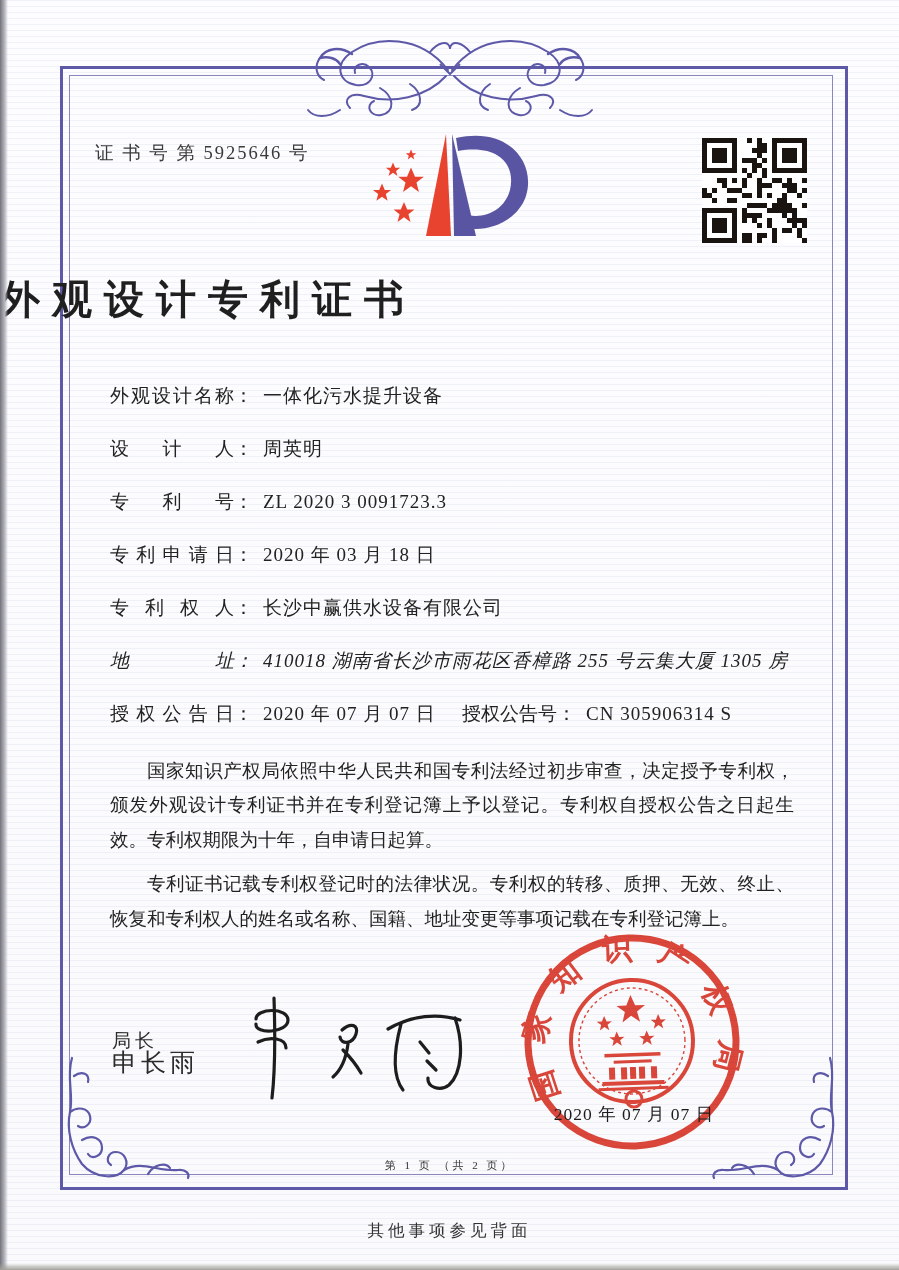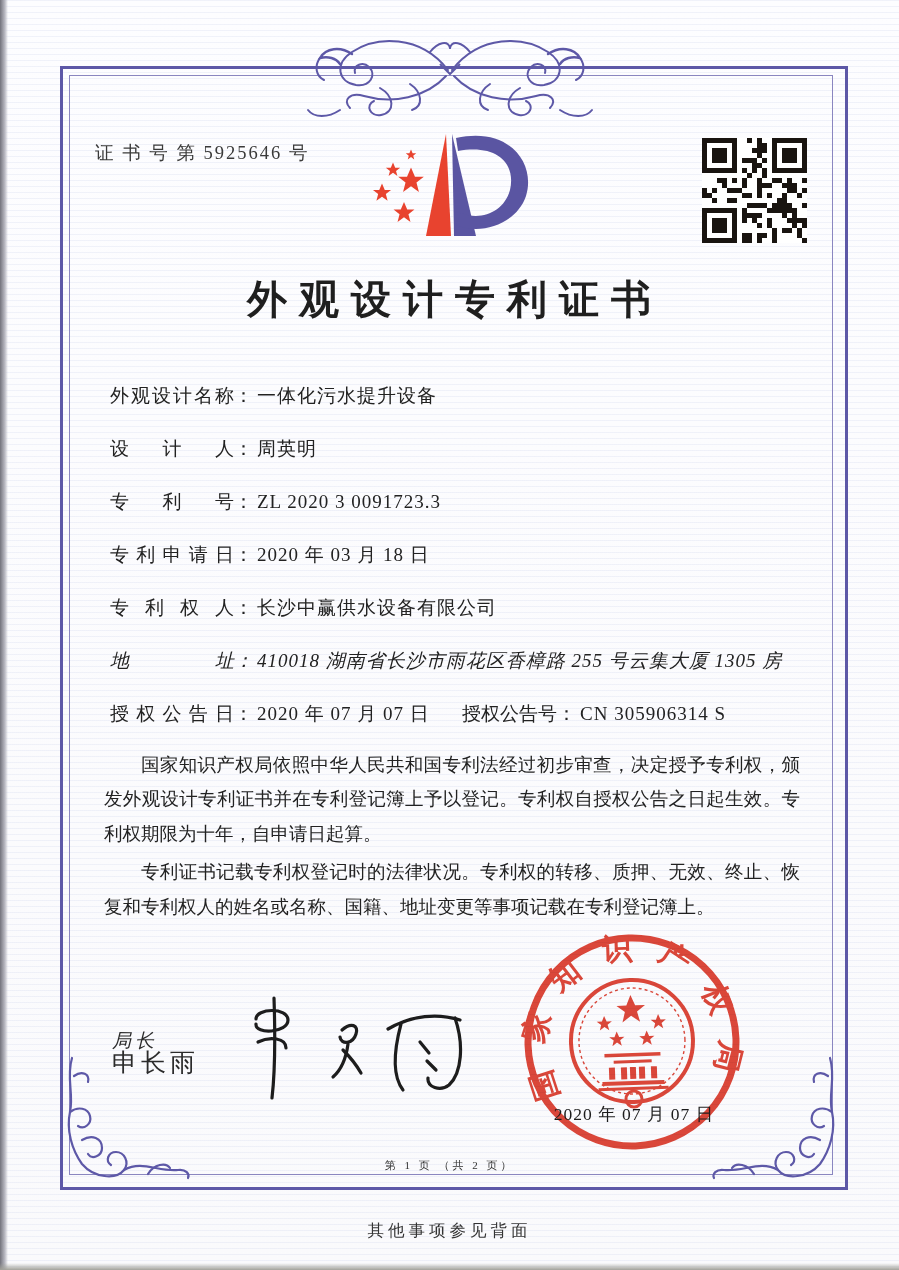--- a/index.html
+++ b/index.html
@@ -21,30 +21,30 @@
   .scan-bottom{position:absolute;left:0;bottom:0;width:100%;height:7px;
     background:linear-gradient(0deg,#a3a39b,rgba(255,255,255,0));}
   .border-outer{position:absolute;left:60px;top:66px;width:782px;height:1118px;
     border:3px solid #5d58a7;}
   .border-inner{position:absolute;left:69px;top:75px;width:762px;height:1098px;
     border:1px solid #8a86c0;}
   .ornament{position:absolute;pointer-events:none;}
   .cert-no{position:absolute;left:95px;top:140px;font-size:18.5px;letter-spacing:2px;color:#3a3a3a;}
   .logo{position:absolute;left:350px;top:124px;}
   .qr{position:absolute;left:702px;top:138px;}
-  .title{position:absolute;left:0;right:0;top:272px;text-align:center;
-    font-size:40px;font-weight:bold;letter-spacing:12px;color:#1f1f1f;margin-left:11px;}
+  .title{position:absolute;left:0;right:0;top:272px;
+    font-size:40px;font-weight:bold;letter-spacing:12px;color:#1f1f1f;}
   .frow{position:absolute;left:110px;font-size:19px;white-space:nowrap;color:#222;}
   .flabel{display:inline-block;width:124px;text-align:justify;text-align-last:justify;}
-  .fvalue{margin-left:4px;letter-spacing:1px;}
+  .fvalue{margin-left:10px;letter-spacing:1px;}
   .grant-no{position:absolute;left:352px;top:0;}
   .body-text{position:absolute;left:100px;top:744px;width:704px;
     font-size:18.5px;line-height:1.86;text-align:justify;color:#222;}
-  .body-text p{margin:4px;text-indent:2em;}
-  .signer-title{position:absolute;left:112px;top:1028px;font-size:19px;letter-spacing:4px;font-style:italic;}
+  .body-text p{margin:10px;text-indent:2em;}
+  .signer-title{position:absolute;left:112px;top:1028px;font-size:19px;letter-spacing:4px;}
   .signer-name{position:absolute;left:112px;top:1046px;font-size:25px;letter-spacing:4px;}
   .signature{position:absolute;left:222px;top:984px;}
   .seal{position:absolute;left:516px;top:926px;mix-blend-mode:multiply;opacity:.93;transform:rotate(-2deg);}
   .seal-date{position:absolute;left:528px;top:1102px;width:212px;text-align:center;
     font-size:17.5px;letter-spacing:1px;color:#1c1c1c;z-index:6;}
   .page-note{position:absolute;left:0;right:0;top:1158px;text-align:center;
     font-size:11px;letter-spacing:3px;color:#333;}
   .back-note{position:absolute;left:0;right:0;top:1220px;text-align:center;
     font-size:16.5px;letter-spacing:4px;color:#333;}
   #seal-text{font-size:30px;font-weight:bold;letter-spacing:23px;fill:#dd3a2b;}

